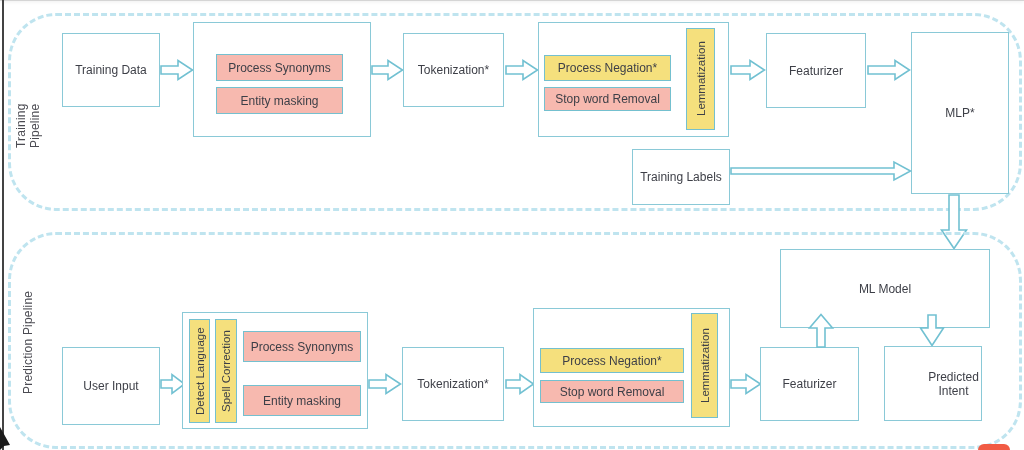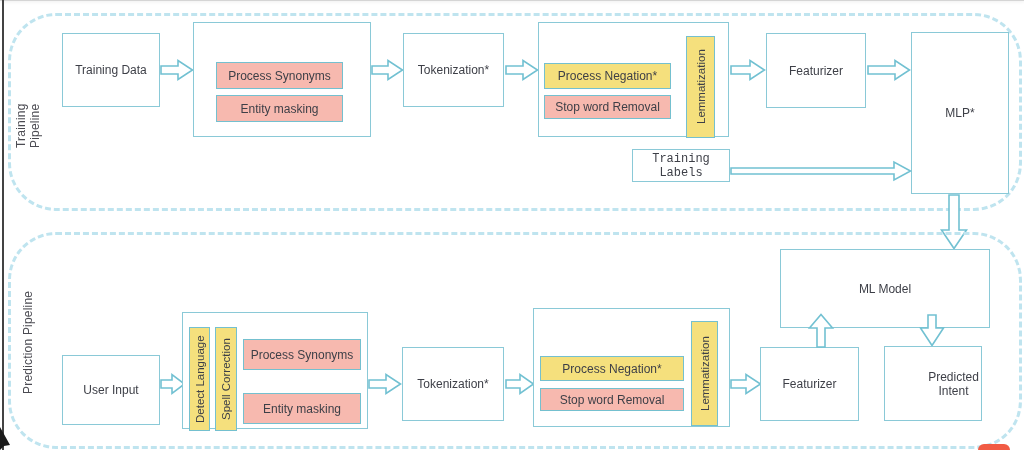--- a/index.html
+++ b/index.html
@@ -8,21 +8,21 @@
   .topline{position:absolute;left:0;top:0;width:1024px;height:1px;background:#d5d5d5;
            box-shadow:0 1px 3px rgba(0,0,0,.12);}
   .leftline{position:absolute;left:2px;top:0;width:2px;height:450px;background:#434343;}
   .container{position:absolute;border:3px dashed #bfe4ef;border-radius:48px;background:transparent;}
   .vlabel{position:absolute;writing-mode:vertical-rl;transform:rotate(180deg);
           font-size:12px;color:#4b4b52;letter-spacing:.2px;display:flex;align-items:center;justify-content:center;}
   .box{position:absolute;background:#ffffff;border:1.5px solid #8ac9d7;display:flex;
        align-items:center;justify-content:center;font-size:12px;text-align:center;box-sizing:border-box;}
   .group{position:absolute;background:#ffffff;border:1.5px solid #8ac9d7;box-sizing:border-box;}
   .chip{position:absolute;border:1.5px solid #74c0cf;display:flex;align-items:center;justify-content:center;
-        font-size:12px;box-sizing:border-box;margin-top:8px;}
+        font-size:12px;box-sizing:border-box;}
   .pink{background:#f7b9af;}
   .yellow{background:#f5e07d;}
   .vchip{writing-mode:vertical-rl;transform:rotate(180deg);font-size:11.5px;}
   svg.arrow{position:absolute;overflow:visible;}
   svg.arrow polygon{fill:#ffffff;stroke:#72c1d2;stroke-width:1.6;stroke-linejoin:miter;}
   .redtab{position:absolute;left:978px;top:444px;width:32px;height:8px;background:#f15b44;
           border-radius:6px 6px 0 0;border:none;padding:0;cursor:pointer;}
   .cursor{position:absolute;left:0;top:427px;}
 </style>
 </head>
@@ -66,34 +66,34 @@
     </svg>
 
   <div class="box" style="left:766px;top:33px;width:100px;height:75px;">Featurizer</div>
 
   <svg class="arrow" style="left:867px;top:59px;" width="44" height="22" viewBox="0 0 44 22">
     <polygon points="1,7 28,7 28,1.5 42.5,11 28,20.5 28,15 1,15"></polygon>
     </svg>
 
   <div class="box" style="left:911px;top:32px;width:98px;height:162px;">MLP*</div>
 
-  <div class="box" style="left:632px;top:149px;width:98px;height:33px;font-family:Liberation Mono, monospace;">Training Labels</div>
+  <div class="box" style="left:632px;top:149px;width:98px;height:56px;">Training Labels</div>
 
   <svg class="arrow" style="left:730px;top:160px;" width="182" height="22" viewBox="0 0 182 22">
     <polygon points="1,8 164,8 164,2 180.5,11 164,20 164,14 1,14"></polygon>
     </svg>
 
   <svg class="arrow" style="left:940px;top:194px;" width="28" height="56" viewBox="0 0 28 56">
     <polygon points="9,1 9,36 1.5,36 14,54.5 26.5,36 19,36 19,1"></polygon>
     </svg>
 
   <div class="container" style="left:8px;top:232px;width:1008px;height:211px;"></div>
   <div class="vlabel" style="left:20px;top:286px;height:112px;width:16px;">Prediction Pipeline</div>
 
-  <div class="box" style="left:62px;top:347px;width:98px;height:70px;margin-top:8px;">User Input</div>
+  <div class="box" style="left:62px;top:347px;width:98px;height:78px;">User Input</div>
 
   <svg class="arrow" style="left:160px;top:373px;" width="26" height="22" viewBox="0 0 26 22">
     <polygon points="1,7 12,7 12,1.5 24.5,11 12,20.5 12,15 1,15"></polygon>
     </svg>
 
   <div class="group" style="left:182px;top:312px;width:186px;height:117px;"></div>
   <div class="chip yellow vchip" style="left:189px;top:319px;width:21px;height:104px;">Detect Language</div>
   <div class="chip yellow vchip" style="left:215px;top:319px;width:22px;height:104px;">Spell Correction</div>
   <div class="chip pink" style="left:243px;top:331px;width:118px;height:31px;">Process Synonyms</div>
   <div class="chip pink" style="left:243px;top:385px;width:118px;height:31px;">Entity masking</div>

